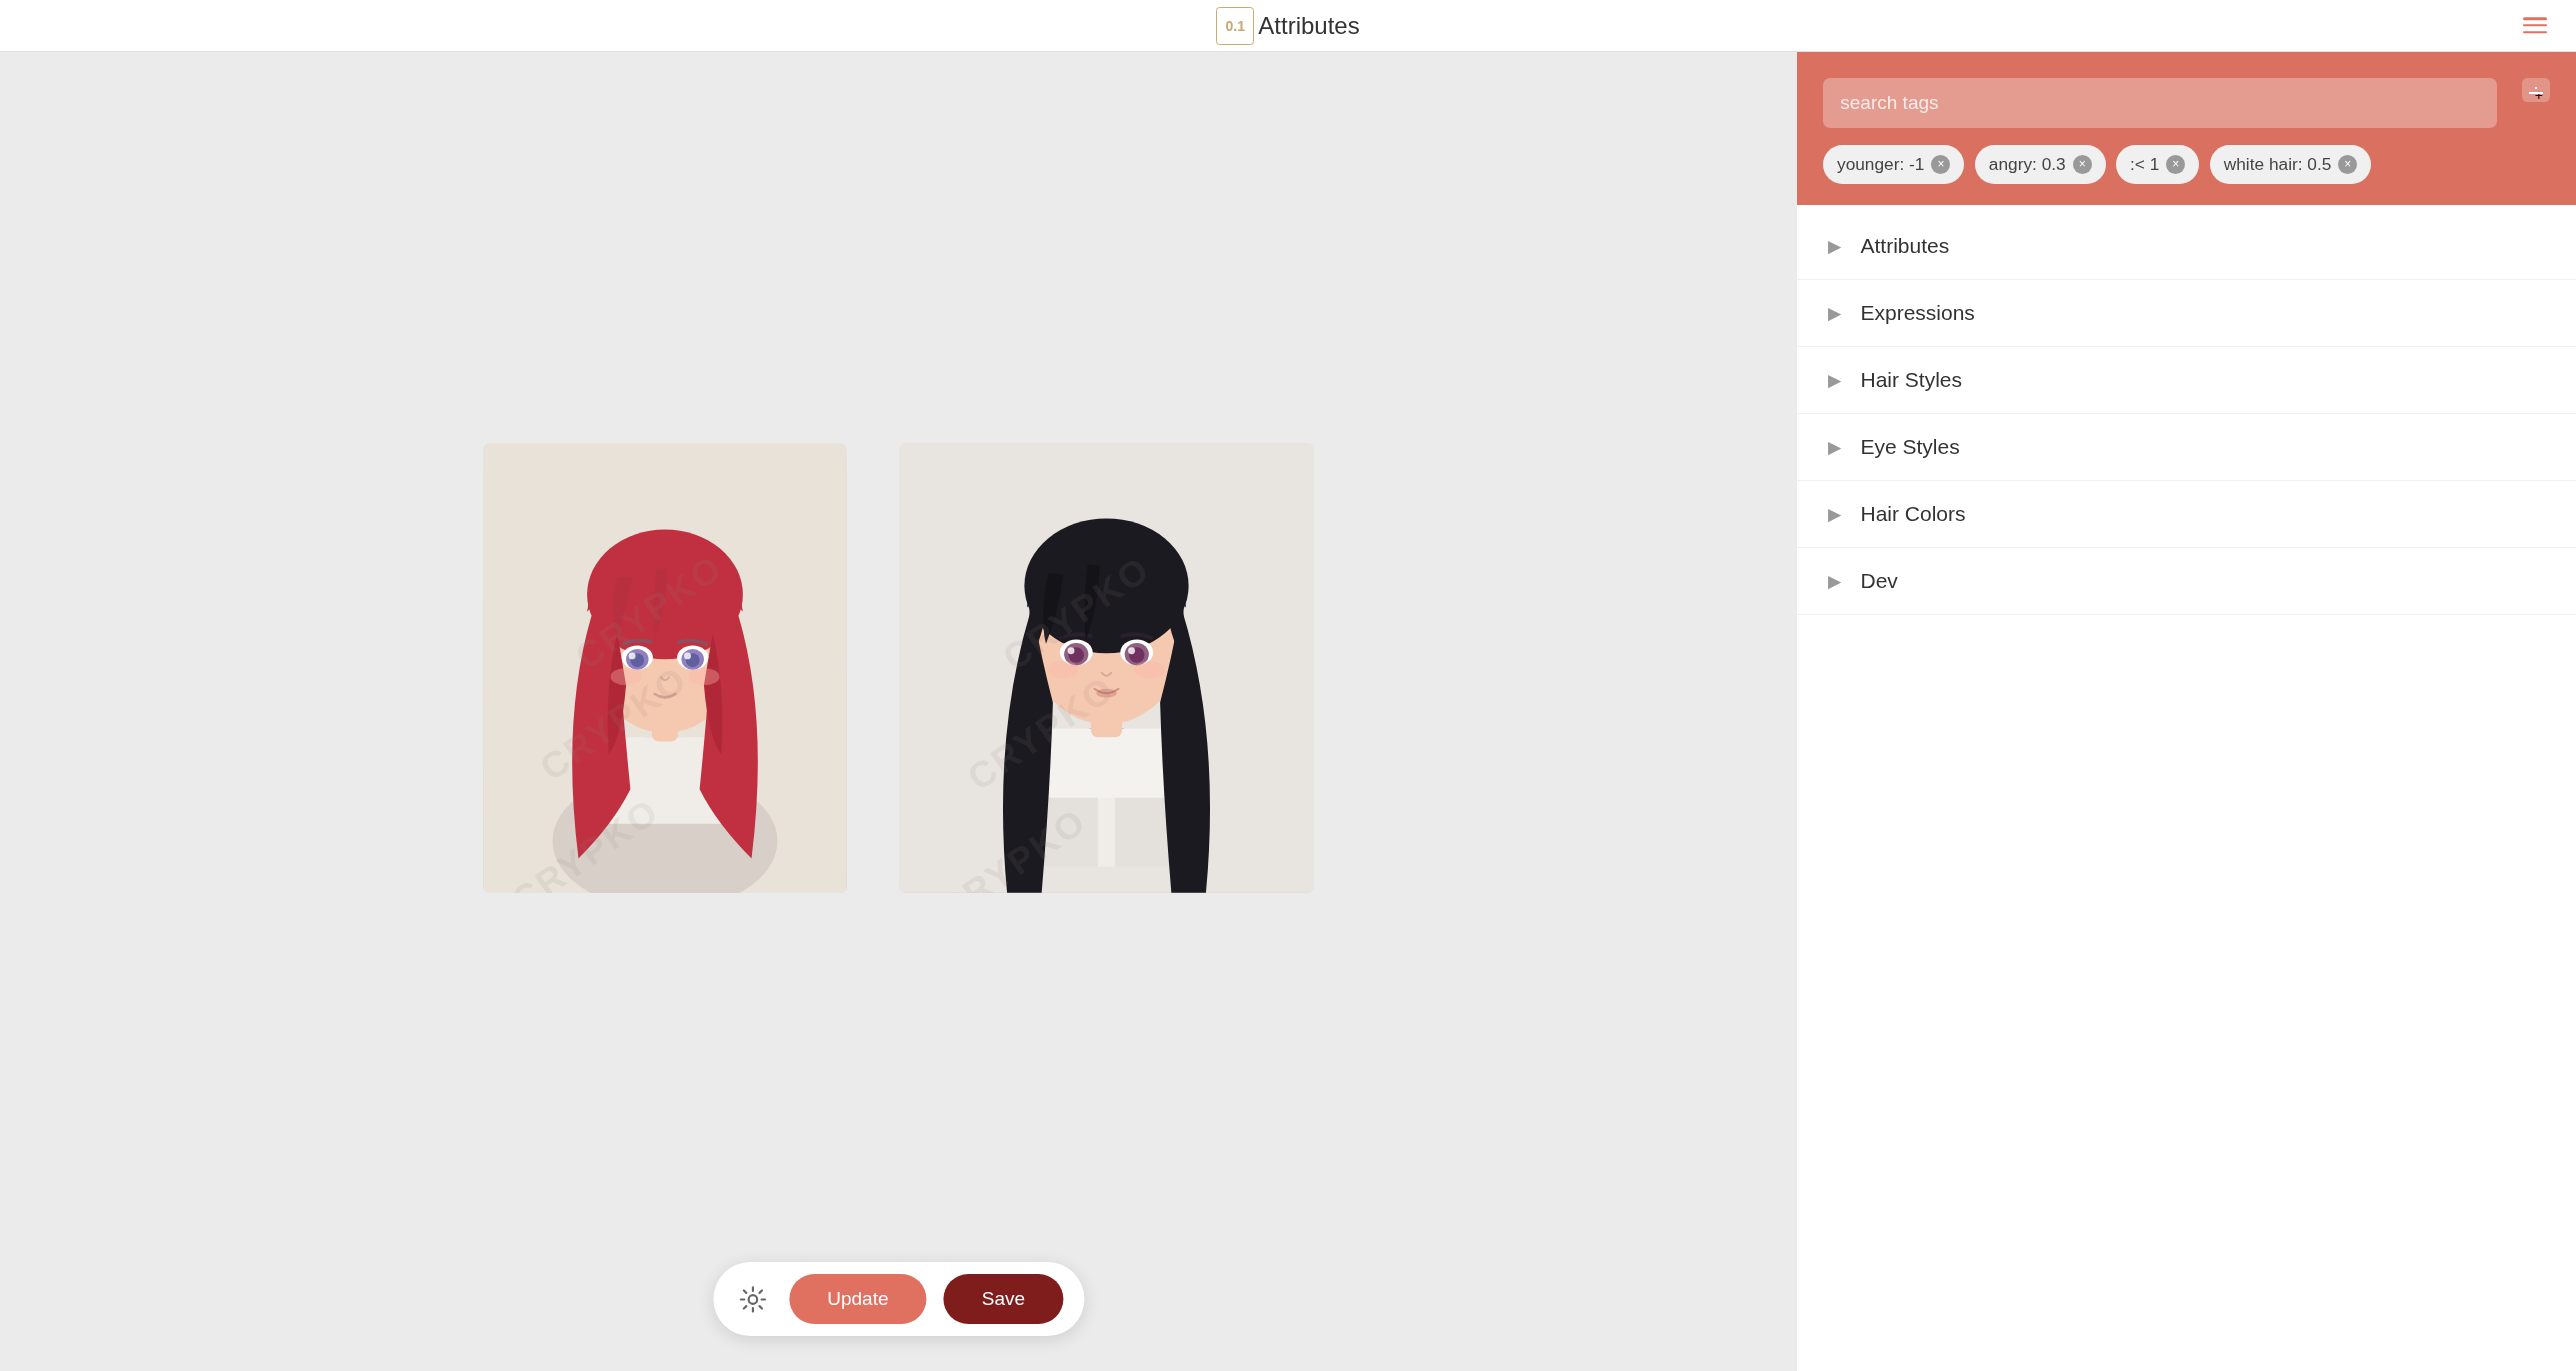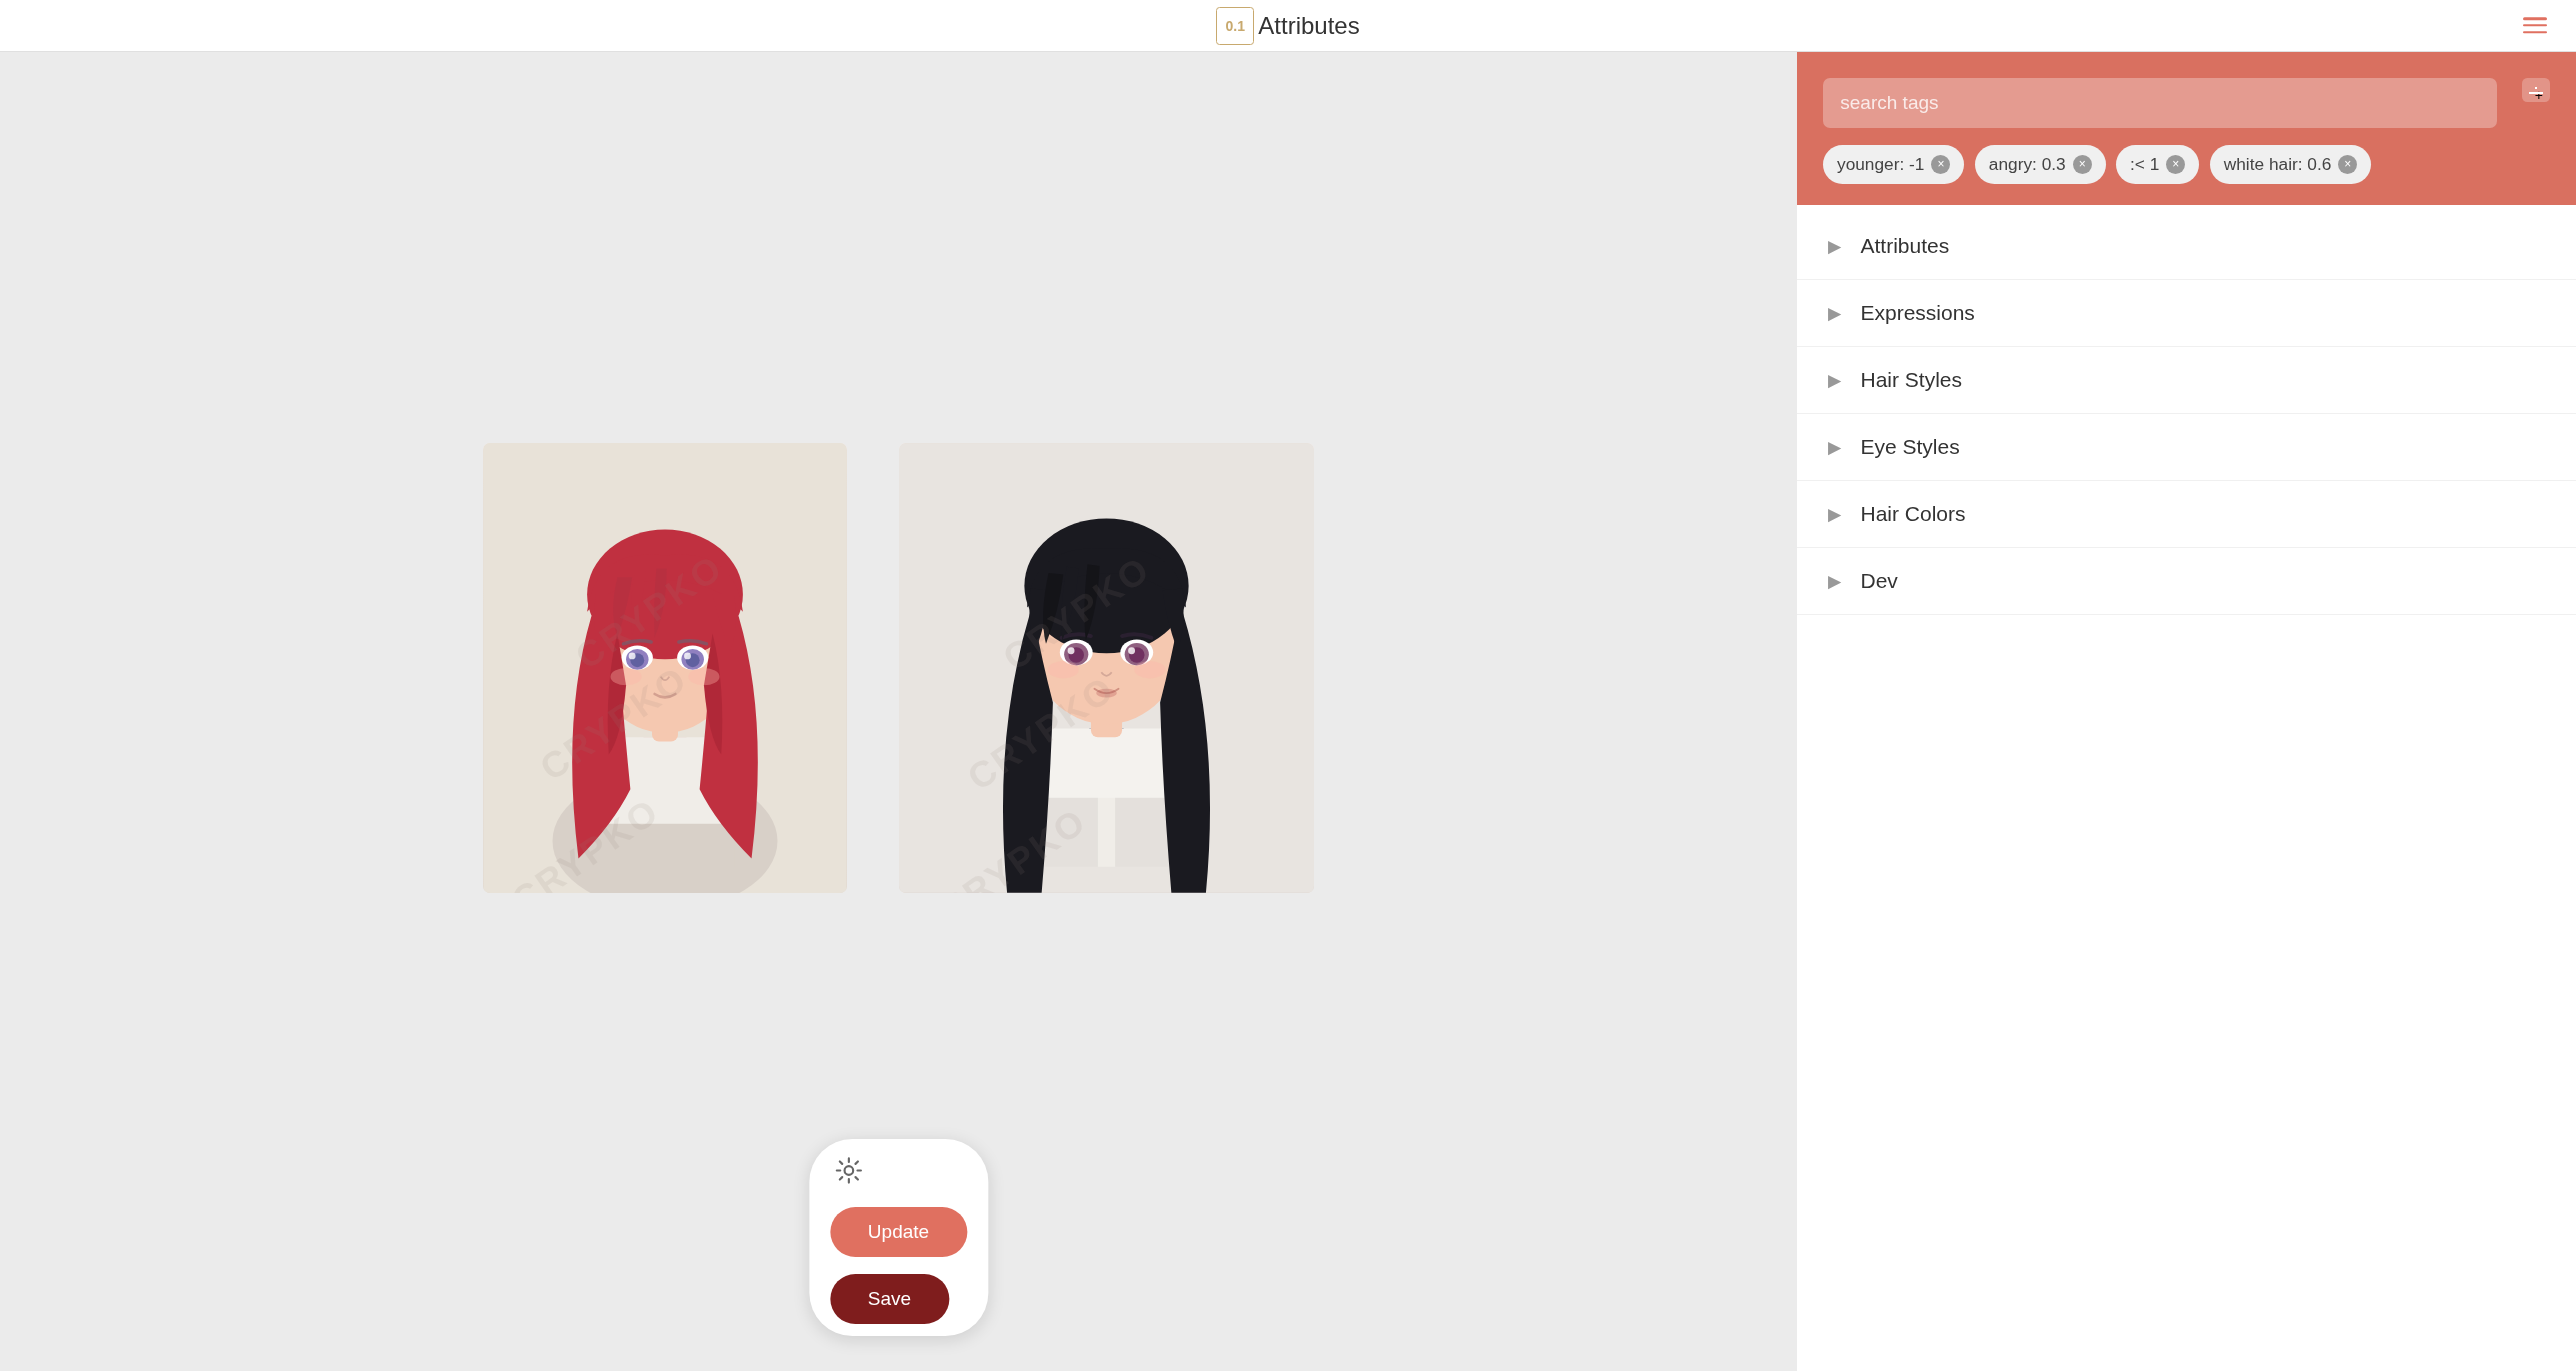--- a/index.html
+++ b/index.html
@@ -115,24 +115,23 @@
     
     .toolbar {
       position: absolute;
       bottom: 35px;
       left: 50%;
       transform: translateX(-50%);
       background: #fff;
       border-radius: 43px;
       padding: 12px 21px;
       display: flex;
-      align-items: flex-start;
+      align-items: center;
       gap: 17.3px;
       box-shadow: 0 3.5px 17.3px rgba(0,0,0,0.12);
-      flex-direction: column;
     }
     .toolbar-settings-btn {
       background: none;
       border: none;
       cursor: pointer;
       color: #666;
       display: flex;
       align-items: center;
       justify-content: center;
       padding: 3.5px;
@@ -410,21 +409,21 @@
           </div>
           <div class="tag-chip">
             <span>angry: 0.3</span>
             <button class="tag-remove">×</button>
           </div>
           <div class="tag-chip">
             <span>:&lt; 1</span>
             <button class="tag-remove">×</button>
           </div>
           <div class="tag-chip">
-            <span>white hair: 0.6</span>
+            <span>white hair: 0.5</span>
             <button class="tag-remove">×</button>
           </div>
         </div>
       </div>
     </div>
 
     <div class="categories">
       <div class="category-item">
         <span class="chevron-right">▶</span>
         <span>Attributes</span>

